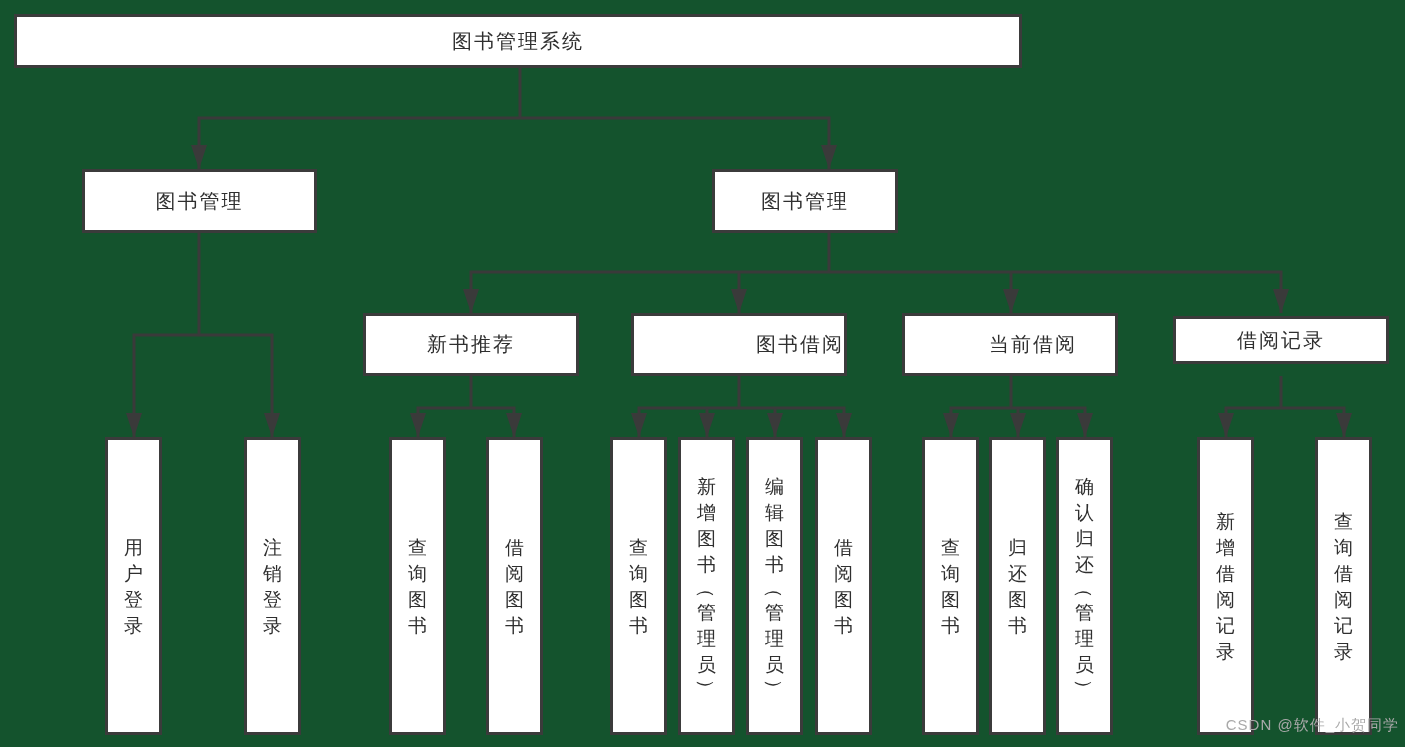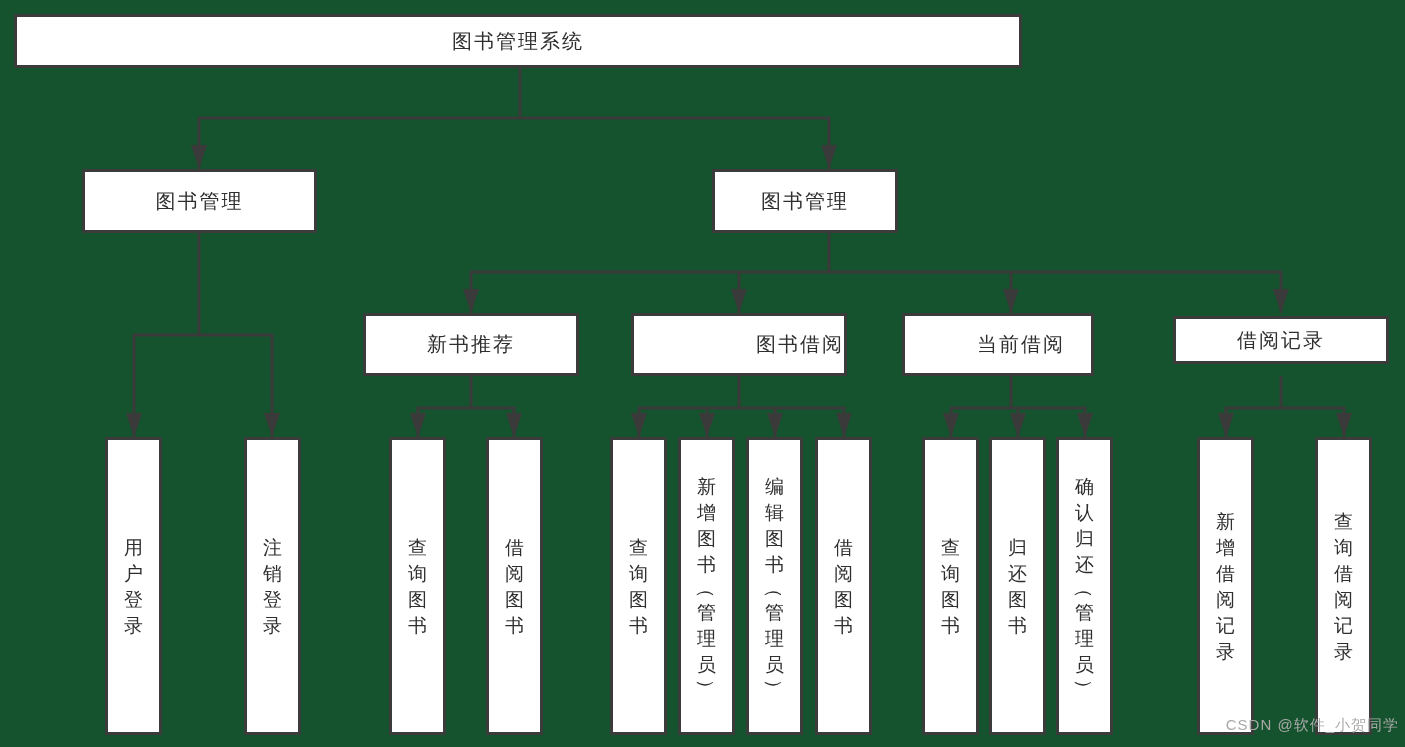--- a/index.html
+++ b/index.html
@@ -107,21 +107,21 @@
   <div class="node hbox" style="left:712px; top:169px; width:186px; height:64px;">
     <span class="label">图书管理</span>
   </div>
 
   <div class="node hbox" style="left:363px; top:313px; width:216px; height:63px;">
     <span class="label">新书推荐</span>
   </div>
   <div class="node hbox" style="left:631px; top:313px; width:216px; height:63px;justify-content:flex-end;">
     <span class="label">图书借阅</span>
   </div>
-  <div class="node hbox" style="left:902px; top:313px; width:192px; height:63px;padding-left:46px;">
+  <div class="node hbox" style="left:902px; top:313px; width:216px; height:63px;padding-left:46px;">
     <span class="label">当前借阅</span>
   </div>
   <div class="node hbox" style="left:1173px; top:316px; width:216px; height:48px;">
     <span class="label">借阅记录</span>
   </div>
 
   <div class="node vbox" style="left:105px; top:437px;">
     <span class="label">
         <span>用</span>
         <span>户</span>

